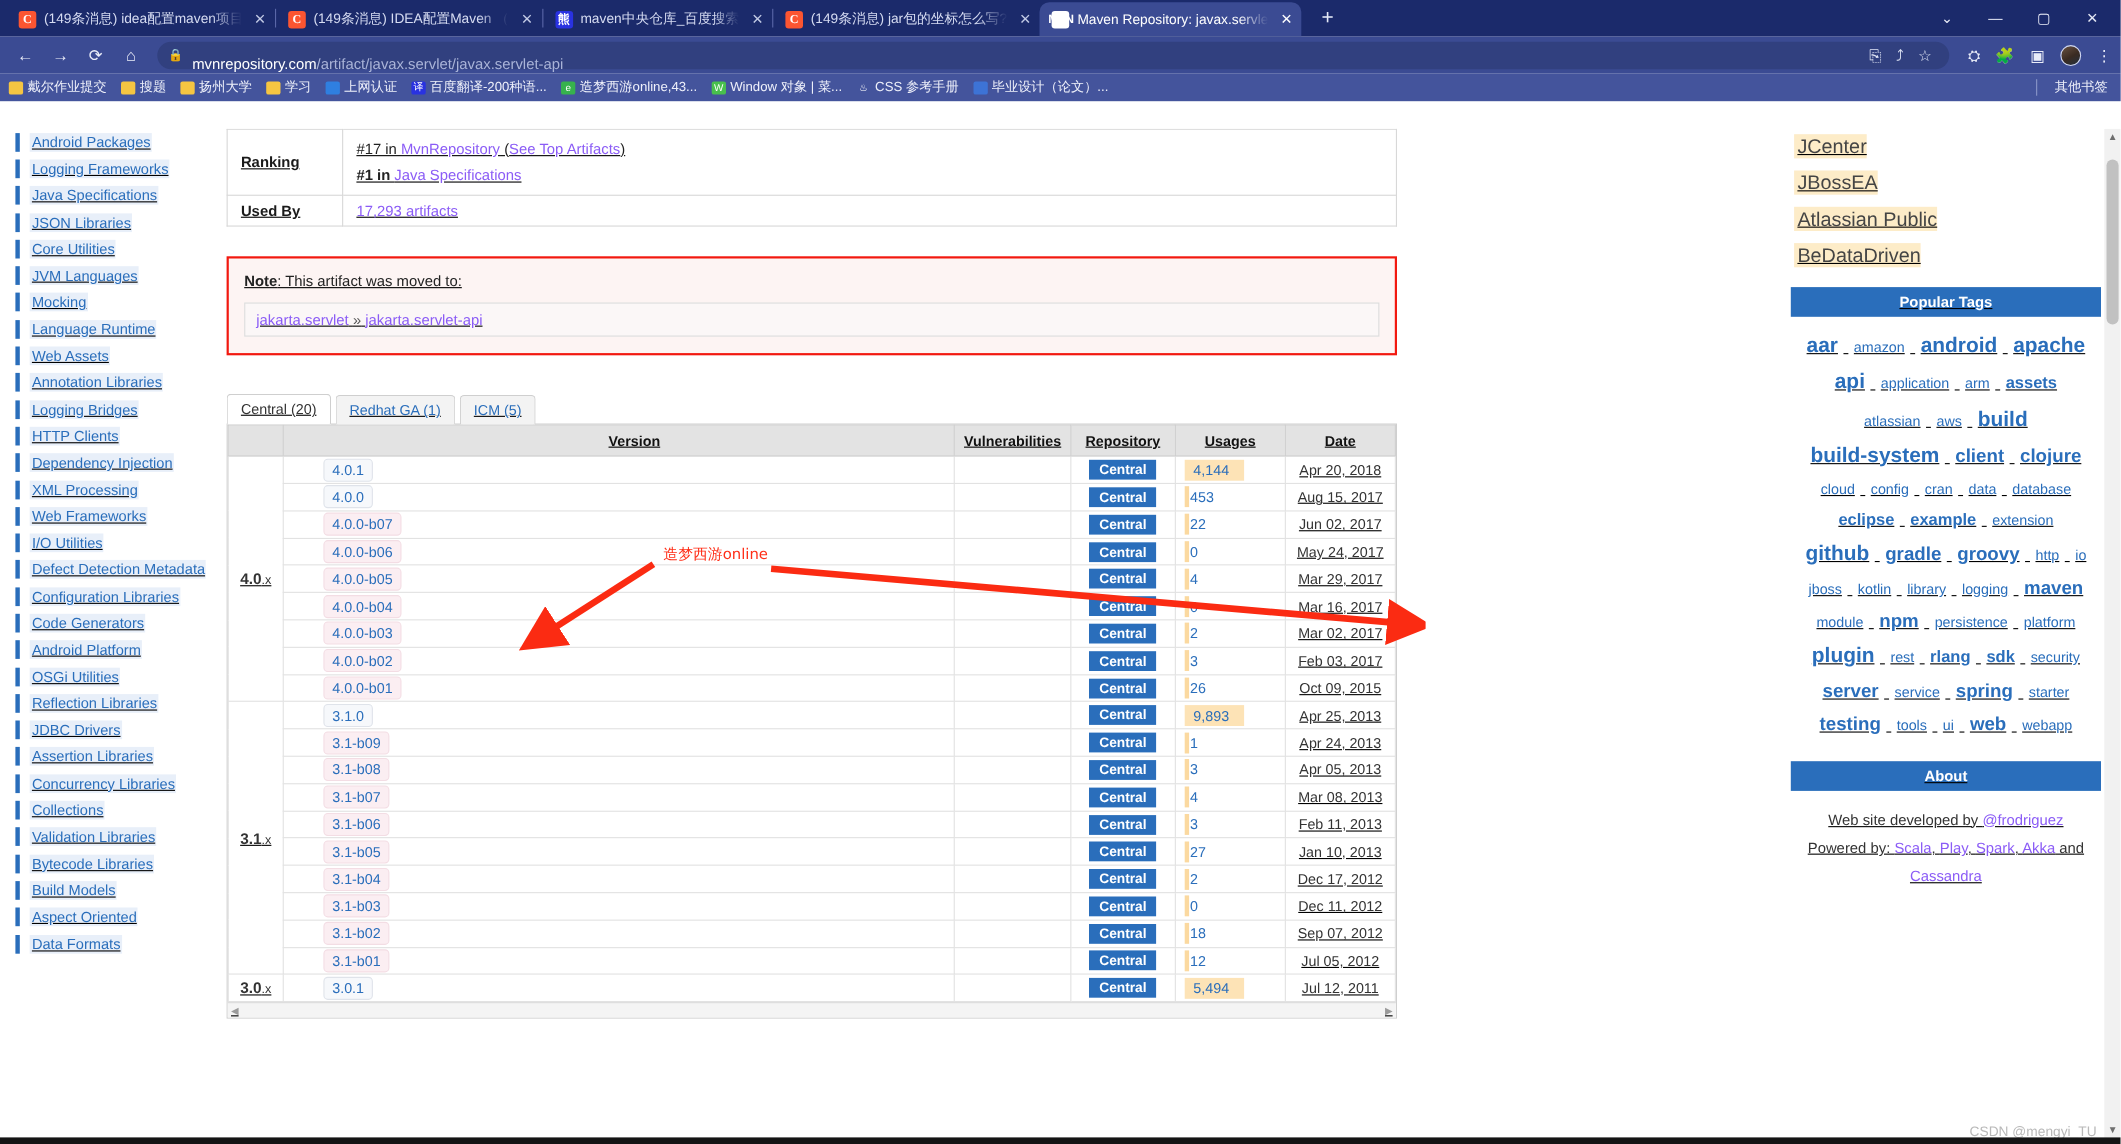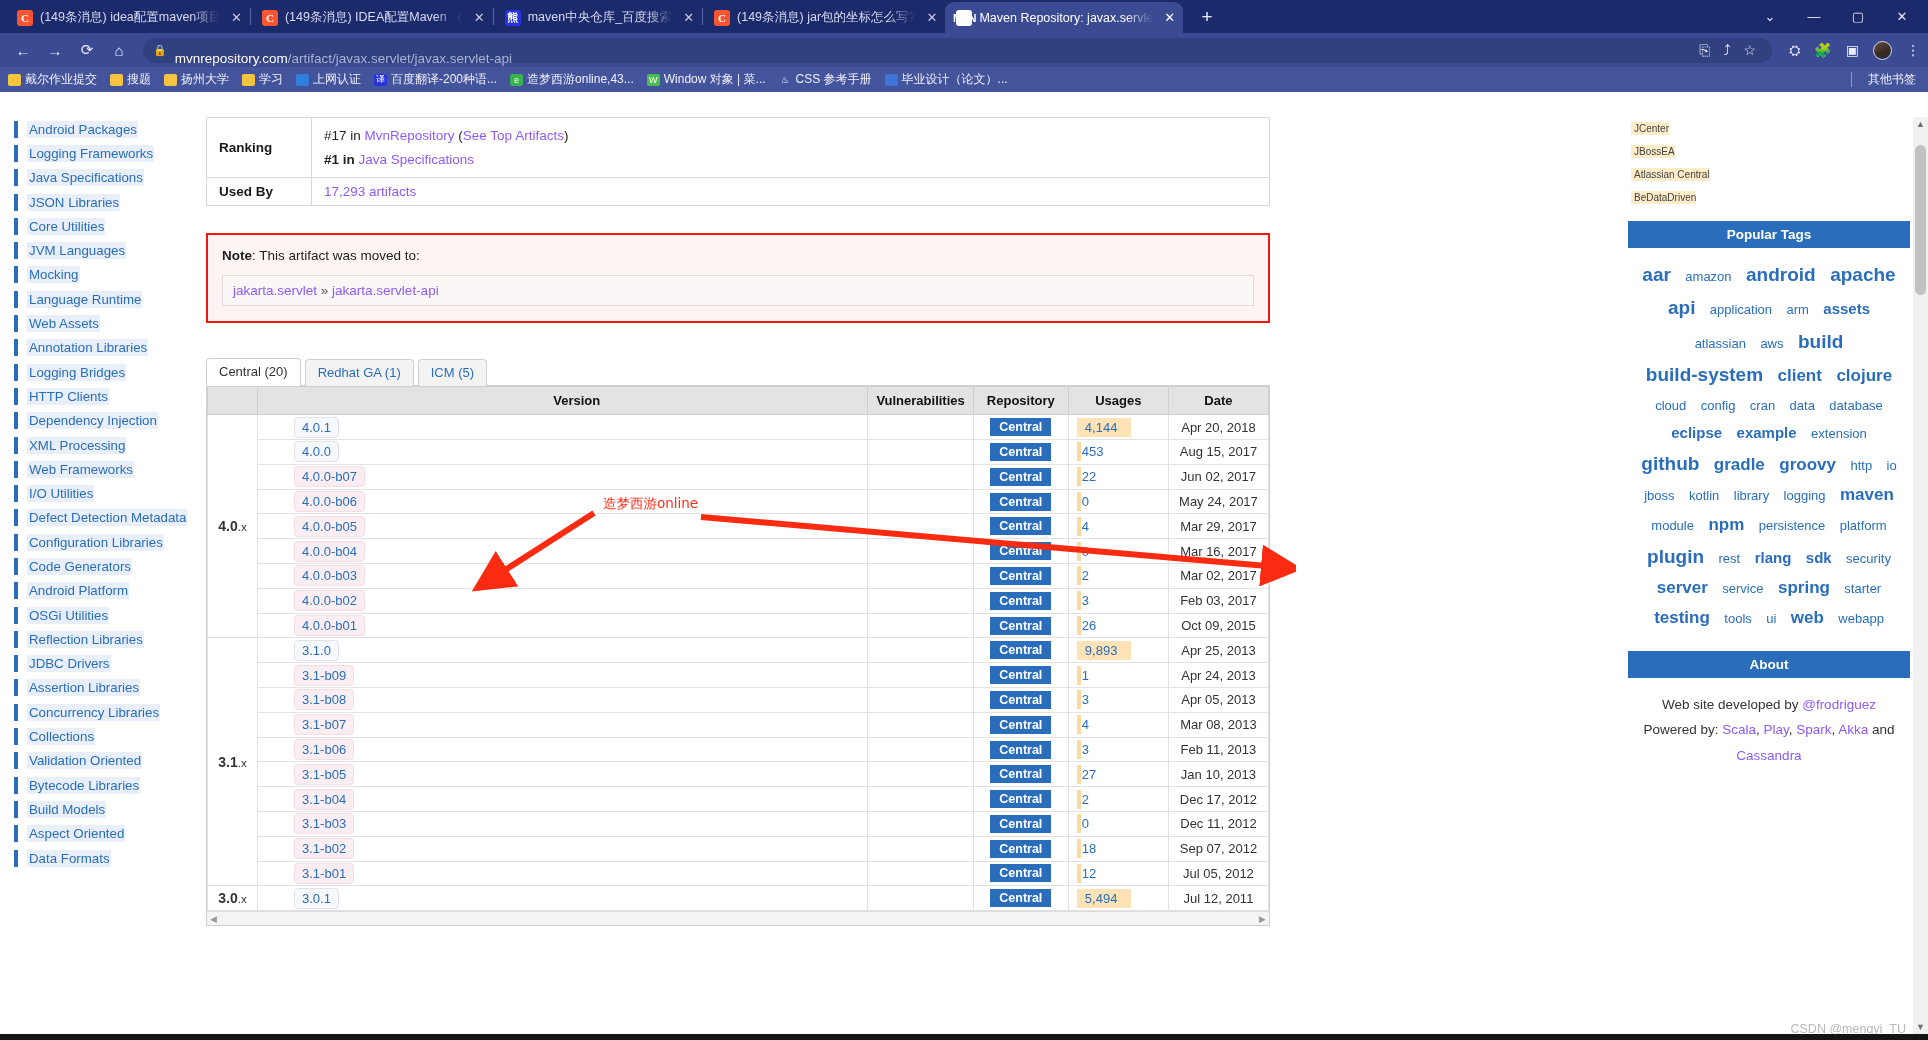--- a/index.html
+++ b/index.html
@@ -94,21 +94,21 @@
   .ico-green { background:#37b24d; border-radius:3px; }
   .ico-win { background:#49c04d; border-radius:3px; }
   .ico-css { background:transparent; color:#e8453c; font-size:11px; }
   .ico-blue { background:#3d73d6; border-radius:50%; }
   .bm-right { margin-left:auto; display:flex; align-items:center; gap:6px; padding-right:4px; }
   .bm-divider { width:1px; height:15px; background:#8b96c9; margin-right:4px; }
 
   
   .page {
     position:absolute; top:117px; left:0; right:0; bottom:0;
-    background:#ffffff; display:flex; overflow:hidden;
+    background:#ffffff; display:flex; overflow:hidden;text-decoration:underline;
   }
 
   
   .leftnav {
     width:196px; flex:0 0 196px; padding-top:0px; overflow:hidden;
     border-right:1px solid #ffffff;
   }
   .catrow { height:24.3px; display:flex; align-items:center; }
   .catbar { width:4px; height:17px; background:#2a6ebb; flex:0 0 4px; margin-left:14px; }
   .catlink {
@@ -196,21 +196,21 @@
     position:absolute; color:#ff2e17; font-size:13.5px; white-space:nowrap;
     font-family:"DejaVu Sans", sans-serif;
   }
   .annot-svg { position:absolute; left:0; top:0; pointer-events:none; }
 
   
   .rightcol {
     width:300px; flex:0 0 300px; padding-right:18px; padding-top:0;
     position:relative;
   }
-  .repo-item { font-size:10px; color:#444; padding:6px 0 6px 3px; position:relative; }
+  .repo-item { font-size:18px; color:#444; padding:6px 0 6px 3px; position:relative; }
   .repo-item .hl { background:#fdecc8; padding:1px 0 1px 3px; }
   .panel-head {
     background:#2a6ebb; color:#fff; text-align:center; font-weight:bold;
     font-size:13.5px; padding:6px 0; margin-top:12px;
   }
   .tagcloud { text-align:center; padding:10px 6px 6px 6px; line-height:1.75; }
   .tag { color:#2a6ebb; margin:0 5px; white-space:nowrap; }
   .t-sm { font-size:13px; }
   .t-md { font-size:15px; font-weight:bold; }
   .t-lg { font-size:17px; font-weight:bold;margin-top:48px; }
@@ -454,21 +454,21 @@
         <div class="catrow">
           <span class="catbar"></span>
           <a class="catlink">Concurrency Libraries</a>
         </div>
         <div class="catrow">
           <span class="catbar"></span>
           <a class="catlink">Collections</a>
         </div>
         <div class="catrow">
           <span class="catbar"></span>
-          <a class="catlink">Validation Oriented</a>
+          <a class="catlink">Validation Libraries</a>
         </div>
         <div class="catrow">
           <span class="catbar"></span>
           <a class="catlink">Bytecode Libraries</a>
         </div>
         <div class="catrow">
           <span class="catbar"></span>
           <a class="catlink">Build Models</a>
         </div>
         <div class="catrow">
@@ -690,21 +690,21 @@
         </defs>
         <line x1="398" y1="396" x2="306" y2="455" stroke="#fb2b12" stroke-width="6" marker-end="url(#ah)"></line>
         <line x1="505" y1="400" x2="1071" y2="449" stroke="#fb2b12" stroke-width="6" marker-end="url(#ah)"></line>
       </svg>
     </div>
 
     <div class="rightcol">
       <div id="repolist">
           <div class="repo-item"><span class="hl">JCenter</span></div>
           <div class="repo-item"><span class="hl">JBossEA</span></div>
-          <div class="repo-item"><span class="hl">Atlassian Central</span></div>
+          <div class="repo-item"><span class="hl">Atlassian Public</span></div>
           <div class="repo-item"><span class="hl">BeDataDriven</span></div>
         </div>
 
       <div class="panel-head">Popular Tags</div>
       <div class="tagcloud" id="tagcloud"><a class="tag t-xl">aar</a> <a class="tag t-sm">amazon</a> <a class="tag t-xl">android</a> <a class="tag t-xl">apache</a> <a class="tag t-xl">api</a> <a class="tag t-sm">application</a> <a class="tag t-sm">arm</a> <a class="tag t-md">assets</a> <a class="tag t-sm">atlassian</a> <a class="tag t-sm">aws</a> <a class="tag t-xl">build</a> <a class="tag t-xl">build-system</a> <a class="tag t-lg">client</a> <a class="tag t-lg">clojure</a> <a class="tag t-sm">cloud</a> <a class="tag t-sm">config</a> <a class="tag t-sm">cran</a> <a class="tag t-sm">data</a> <a class="tag t-sm">database</a> <a class="tag t-md">eclipse</a> <a class="tag t-md">example</a> <a class="tag t-sm">extension</a> <a class="tag t-xl">github</a> <a class="tag t-lg">gradle</a> <a class="tag t-lg">groovy</a> <a class="tag t-sm">http</a> <a class="tag t-sm">io</a> <a class="tag t-sm">jboss</a> <a class="tag t-sm">kotlin</a> <a class="tag t-sm">library</a> <a class="tag t-sm">logging</a> <a class="tag t-lg">maven</a> <a class="tag t-sm">module</a> <a class="tag t-lg">npm</a> <a class="tag t-sm">persistence</a> <a class="tag t-sm">platform</a> <a class="tag t-xl">plugin</a> <a class="tag t-sm">rest</a> <a class="tag t-md">rlang</a> <a class="tag t-md">sdk</a> <a class="tag t-sm">security</a> <a class="tag t-lg">server</a> <a class="tag t-sm">service</a> <a class="tag t-lg">spring</a> <a class="tag t-sm">starter</a> <a class="tag t-lg">testing</a> <a class="tag t-sm">tools</a> <a class="tag t-sm">ui</a> <a class="tag t-lg">web</a> <a class="tag t-sm">webapp</a> </div>
 
       <div class="panel-head">About</div>
       <div class="about-body">
         <div><span>Web site developed by </span><a class="lnk">@frodriguez</a></div>
         <div>

